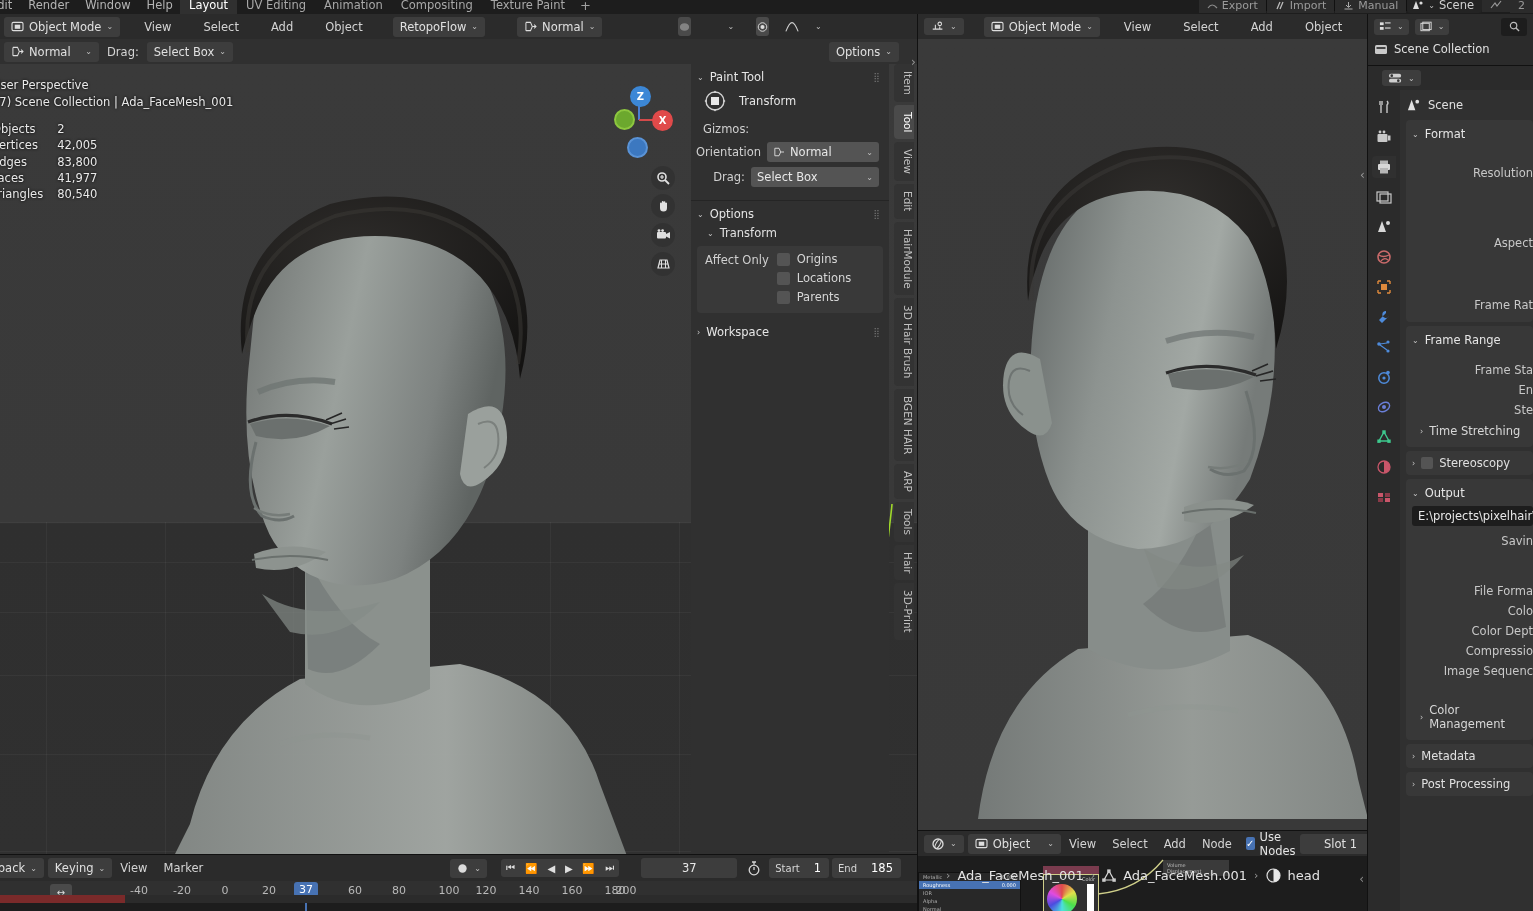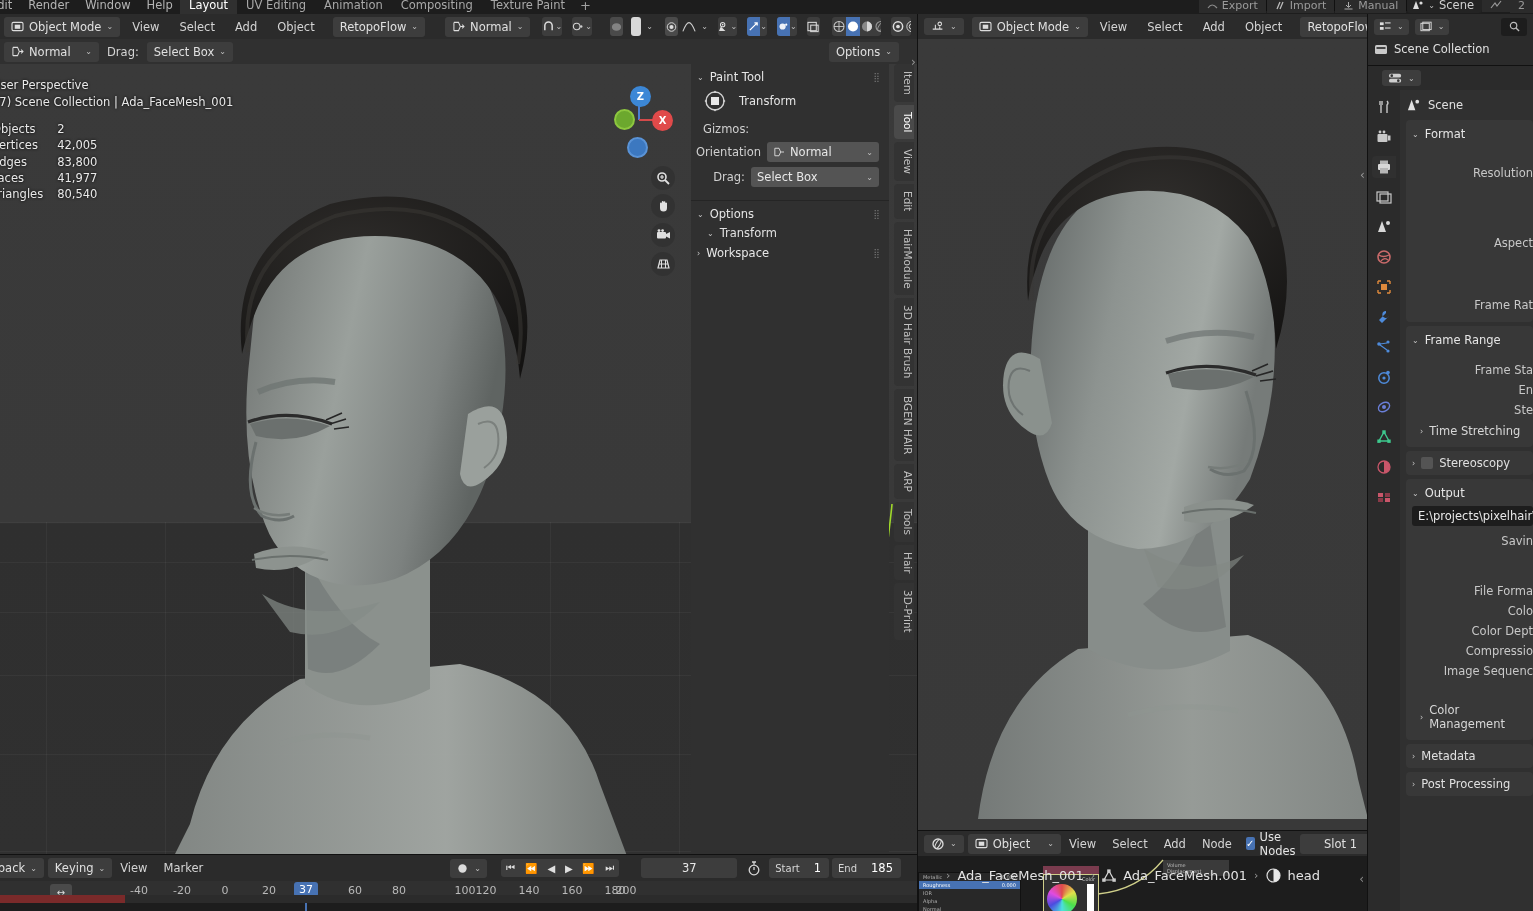--- a/index.html
+++ b/index.html
@@ -17,21 +17,21 @@
   .wtab.active { background:#303030; color:#ffffff; }
   .wplus { color:#a0a0a0; padding:0 6px; font-size:13px; }
   #topbar .rightgrp { position:absolute; right:0px; top:-3px; display:flex; align-items:center; gap:0; }
   .tb-btn { display:flex; align-items:center; gap:4px; padding:1px 8px; color:#9a9a9a; font-size:11px; background:#2b2b2b; }
   .tb-sep { width:1px; height:12px; background:#111; }
   .scene-field { display:flex; align-items:center; gap:4px; background:#232323; border-radius:3px; padding:1px 8px 1px 4px; color:#d0d0d0; }
 
   
   #vp1 { left:0; top:14px; width:917px; height:840px; background:#1d1d1d; }
   .vp-header { position:absolute; left:0; top:0; width:100%; height:25px; background:#2b2b2b;
-               display:flex; align-items:center; gap:4px; padding-left:0px; }
+               display:flex; align-items:center; gap:16px; padding-left:0px; }
   .vp-header2 { position:absolute; left:0; top:25px; width:100%; height:25px; background:#303030;
                display:flex; align-items:center; padding-left:0px; }
   .hdr-item { color:#d4d4d4; font-size:11.5px; padding:2px 8px; white-space:nowrap; }
   .hdr-drop { display:flex; align-items:center; gap:5px; background:#3d3d3d; border-radius:3px;
               padding:3px 7px; color:#e0e0e0; white-space:nowrap; }
   .chev { font-size:8px; color:#c0c0c0; }
   .iconbtn { width:22px; height:19px; background:#3d3d3d; border-radius:3px; display:flex;
              align-items:center; justify-content:center; color:#ddd; font-size:11px; }
   .iconbtn.flat { background:transparent; }
   .seggroup { display:flex; background:#3d3d3d; border-radius:3px; overflow:hidden; }
@@ -568,20 +568,39 @@
 
       <div style="border-top:1px solid #252525;"></div>
       <div class="np-head">
         <span class="tri">⌄</span>
         <span>Options</span>
         <span class="dots">⣿</span>
       </div>
       <div style="padding-left:16px;color:#e0e0e0;display:flex;gap:6px;align-items:center;">
         <span class="tri">⌄</span>
         <span>Transform</span>
+      </div>
+      <div class="np-box" style="margin-top:6px;">
+        <div style="display:flex;gap:8px;">
+          <span class="np-lbl" style="padding-top:1px;">Affect Only</span>
+          <div>
+            <div class="np-check">
+              <span class="cbox"></span>
+              <span>Origins</span>
+            </div>
+            <div class="np-check">
+              <span class="cbox"></span>
+              <span>Locations</span>
+            </div>
+            <div class="np-check" style="margin-bottom:0;">
+              <span class="cbox"></span>
+              <span>Parents</span>
+            </div>
+          </div>
+        </div>
       </div>
       <div class="np-head">
         <span class="tri">›</span>
         <span>Workspace</span>
         <span class="dots">⣿</span>
       </div>
     </div>
 
     <div class="tabcol">
       <div class="vtab">Item</div>
@@ -1024,21 +1043,21 @@
     </div>
 
     <div class="tl-ruler">
       <span class="abs" style="left:50px;top:3px;width:22px;height:16px;background:#4a4a4a;border-radius:3px;display:flex;align-items:center;justify-content:center;color:#ddd;font-size:10px;">↔</span>
       <span class="tick" style="left:139px">-40</span>
       <span class="tick" style="left:182px">-20</span>
       <span class="tick" style="left:225px">0</span>
       <span class="tick" style="left:269px">20</span>
       <span class="tick" style="left:355px">60</span>
       <span class="tick" style="left:399px">80</span>
-      <span class="tick" style="left:465px">100</span>
+      <span class="tick" style="left:449px">100</span>
       <span class="tick" style="left:486px">120</span>
       <span class="tick" style="left:529px">140</span>
       <span class="tick" style="left:572px">160</span>
       <span class="tick" style="left:615px">180</span>
       <span class="tick" style="left:626px">200</span>
       <span class="playhead" style="left:306px">37</span>
       <div class="phline" style="left:305px;top:18px;height:40px;"></div>
       <div class="tl-strip"></div>
       <div class="tl-red"></div>
     </div>

